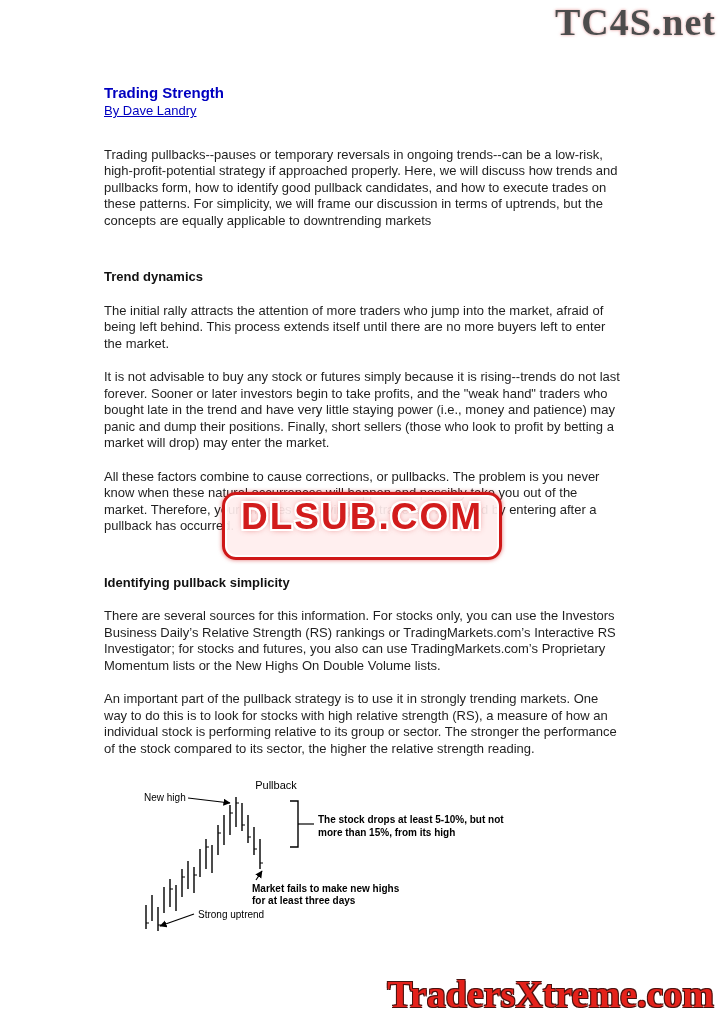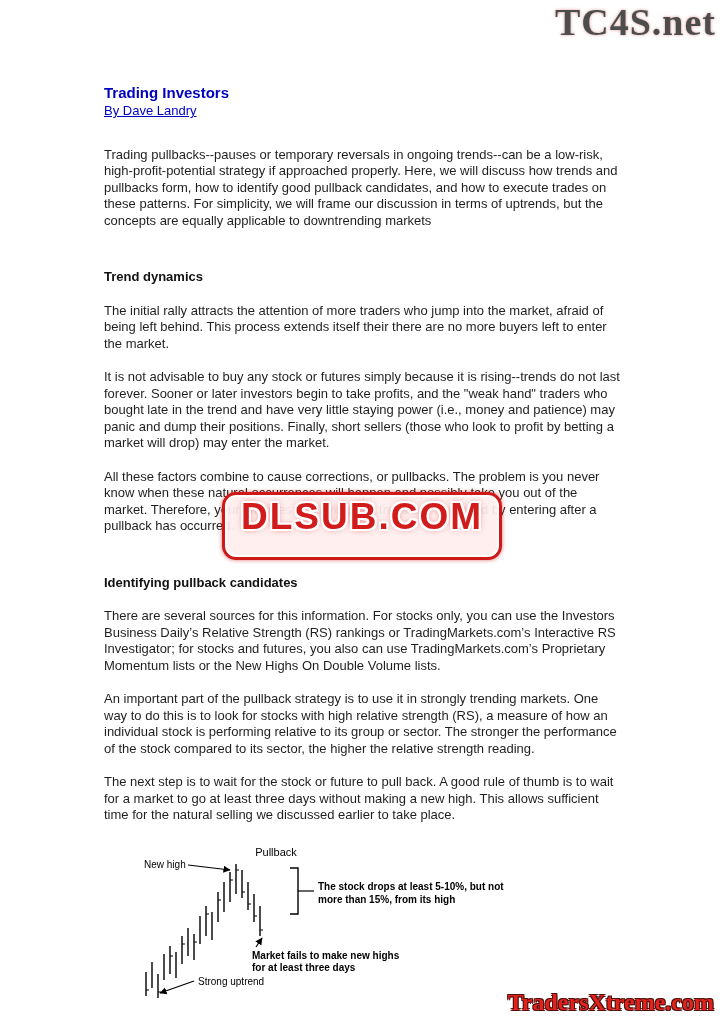--- a/index.html
+++ b/index.html
@@ -85,50 +85,49 @@
       0 0 6px rgba(210,28,28,0.7);
   }
 
   
   .bottom-logo {
     position: absolute;
     right: 10px;
     bottom: 8px;
     font-family: "Liberation Serif", serif;
     font-weight: bold;
-    font-size: 24px;
+    font-size: 38px;
     color: #e4221b;
     text-shadow:
       -1px -1px 0 #4a120f, 1px -1px 0 #4a120f,
       -1px 1px 0 #4a120f, 1px 1px 0 #4a120f,
       0 0 2px #ffffff;
   }
 </style>
 </head>
 <body>
 
 <div class="page">
 
   <div class="top-logo">TC4S.net</div>
 
   <div class="content">
-    <h1 class="title">Trading Investors</h1>
+    <h1 class="title">Trading Strength</h1>
     <a class="byline" href="#">By Dave Landry</a>
 
     <p>Trading pullbacks--pauses or temporary reversals in ongoing trends--can be a low-risk, high-profit-potential strategy if approached properly. Here, we will discuss how trends and pullbacks form, how to identify good pullback candidates, and how to execute trades on these patterns. For simplicity, we will frame our discussion in terms of uptrends, but the concepts are equally applicable to downtrending markets</p>
 
     <h3 class="section-heading">Trend dynamics</h3>
-    <p>The initial rally attracts the attention of more traders who jump into the market, afraid of being left behind. This process extends itself their there are no more buyers left to enter the market.</p>
+    <p>The initial rally attracts the attention of more traders who jump into the market, afraid of being left behind. This process extends itself until there are no more buyers left to enter the market.</p>
     <p>It is not advisable to buy any stock or futures simply because it is rising--trends do not last forever. Sooner or later investors begin to take profits, and the "weak hand" traders who bought late in the trend and have very little staying power (i.e., money and patience) may panic and dump their positions. Finally, short sellers (those who look to profit by betting a market will drop) may enter the market.</p>
     <p>All these factors combine to cause corrections, or pullbacks. The problem is you never know when these natural occurrences will happen and possibly take you out of the market. Therefore, your chances of staying in a trade are improved by entering after a pullback has occurred.</p>
 
-    <h3 class="section-heading">Identifying pullback candidates</h3>
+    <h3 class="section-heading">Identifying pullback simplicity</h3>
     <p>There are several sources for this information. For stocks only, you can use the Investors Business Daily’s Relative Strength (RS) rankings or TradingMarkets.com’s Interactive RS Investigator; for stocks and futures, you also can use TradingMarkets.com’s Proprietary Momentum lists or the New Highs On Double Volume lists.</p>
     <p>An important part of the pullback strategy is to use it in strongly trending markets. One way to do this is to look for stocks with high relative strength (RS), a measure of how an individual stock is performing relative to its group or sector. The stronger the performance of the stock compared to its sector, the higher the relative strength reading.</p>
-    <p>The next step is to wait for the stock or future to pull back. A good rule of thumb is to wait for a market to go at least three days without making a new high. This allows sufficient time for the natural selling we discussed earlier to take place.</p>
 
     <div class="figure-wrap">
       <svg class="figure-svg" width="460" height="162" viewBox="0 0 460 162">
         <defs>
           <marker id="ah" markerWidth="7" markerHeight="7" refX="5.5" refY="3" orient="auto">
             <path d="M0,0 L6,3 L0,6 Z" fill="#000"></path>
           </marker>
         </defs>
 
         <path stroke="#000" stroke-width="1.4" fill="none" d="M42 128V152 M48 118V144 M54 130V154 M60 110V136 M66 102V130 M72 108V134 M78 92V120 M84 84V112 M90 90V116 M96 72V100 M102 62V92 M108 68V96 M114 48V78 M120 38V68 M126 28V58 M132 20V50"></path>

